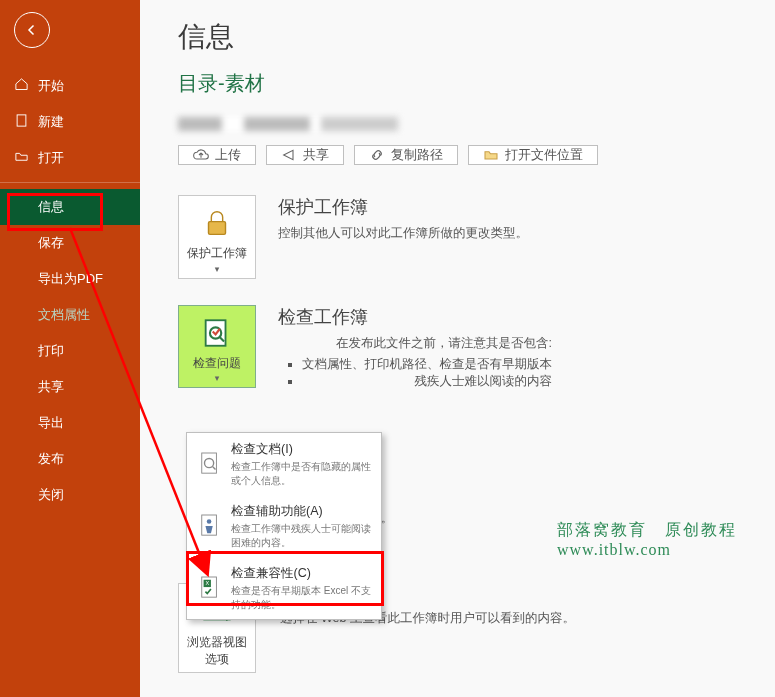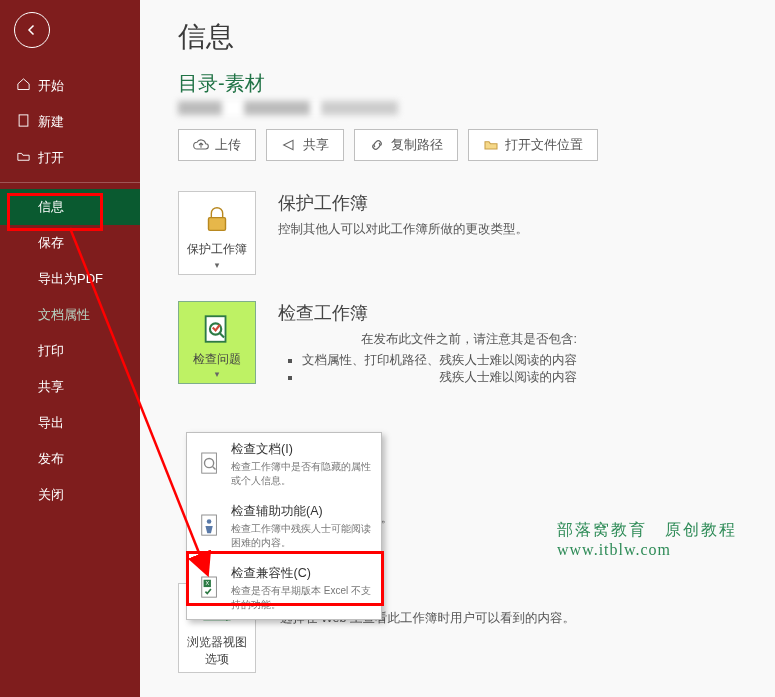--- a/index.html
+++ b/index.html
@@ -11,24 +11,23 @@
     width: 775px;
     height: 697px;
     overflow: hidden;
     position: relative;
   }
   .sidebar {
     position: absolute;
     left: 0; top: 0;
     width: 140px;
     height: 100%;
-    background: #7f1d1d;
+    background: #c2410c;
     color: #fff;
     padding-top: 12px;
-    text-align: center;
   }
   .back-btn {
     width: 36px; height: 36px;
     border: 1.5px solid #fff;
     border-radius: 50%;
     margin: 0 0 20px 14px;
     display: flex;
     align-items: center;
     justify-content: center;
     cursor: pointer;
@@ -58,33 +57,33 @@
     background: #f9f9f9;
   }
   .page-title {
     font-size: 28px;
     color: #3b3b3b;
     margin-bottom: 14px;
   }
   .doc-title {
     font-size: 20px;
     color: #217346;
-    margin-bottom: 4px;
+    margin-bottom: 20px;
   }
   .doc-path {
     width: 220px; height: 14px;
     filter: blur(3px);
     background: linear-gradient(90deg,#bbb 0 20%, #fff 20% 30%, #bbb 30% 60%, #fff 60% 65%, #ccc 65% 100%);
     margin-bottom: 14px;
   }
   .action-row { display: flex; gap: 10px; margin-bottom: 30px; }
   .action-btn {
     border: 1px solid #bfbfbf;
     background: #fff;
-    padding: 6px 14px;
+    padding: 0 14px;
     display: flex; align-items: center; gap: 6px;
     font-size: 13px; color: #555;
     cursor: pointer;
   }
   .action-btn svg { width: 16px; height: 16px; }
 
   .section {
     display: flex;
     gap: 22px;
     margin-bottom: 26px;
@@ -307,21 +306,21 @@
             <path d="M9 11l2 2 3-4" stroke="#d04a3a" stroke-width="1.5" fill="none"></path>
           </svg>
       </div>
       <div class="label">检查问题</div>
       <div class="dd">▾</div>
     </div>
     <div class="section-body">
       <h3>检查工作簿</h3>
       <p>在发布此文件之前，请注意其是否包含:</p>
       <ul>
-        <li>文档属性、打印机路径、残疾人士难以阅读的内容</li>
+        <li>文档属性、打印机路径、检查是否有早期版本</li>
         <li>残疾人士难以阅读的内容</li>
       </ul>
     </div>
   </div>
 
   <div class="bigbtn" style="position:absolute;left:38px;top:583px;">
     <div class="iconbox">
       <svg width="34" height="34" viewBox="0 0 24 24">
           <rect x="3" y="5" width="18" height="13" fill="#fff" stroke="#5aa06e" stroke-width="1.3"></rect>
           <rect x="3" y="5" width="18" height="3" fill="#5aa06e"></rect>

